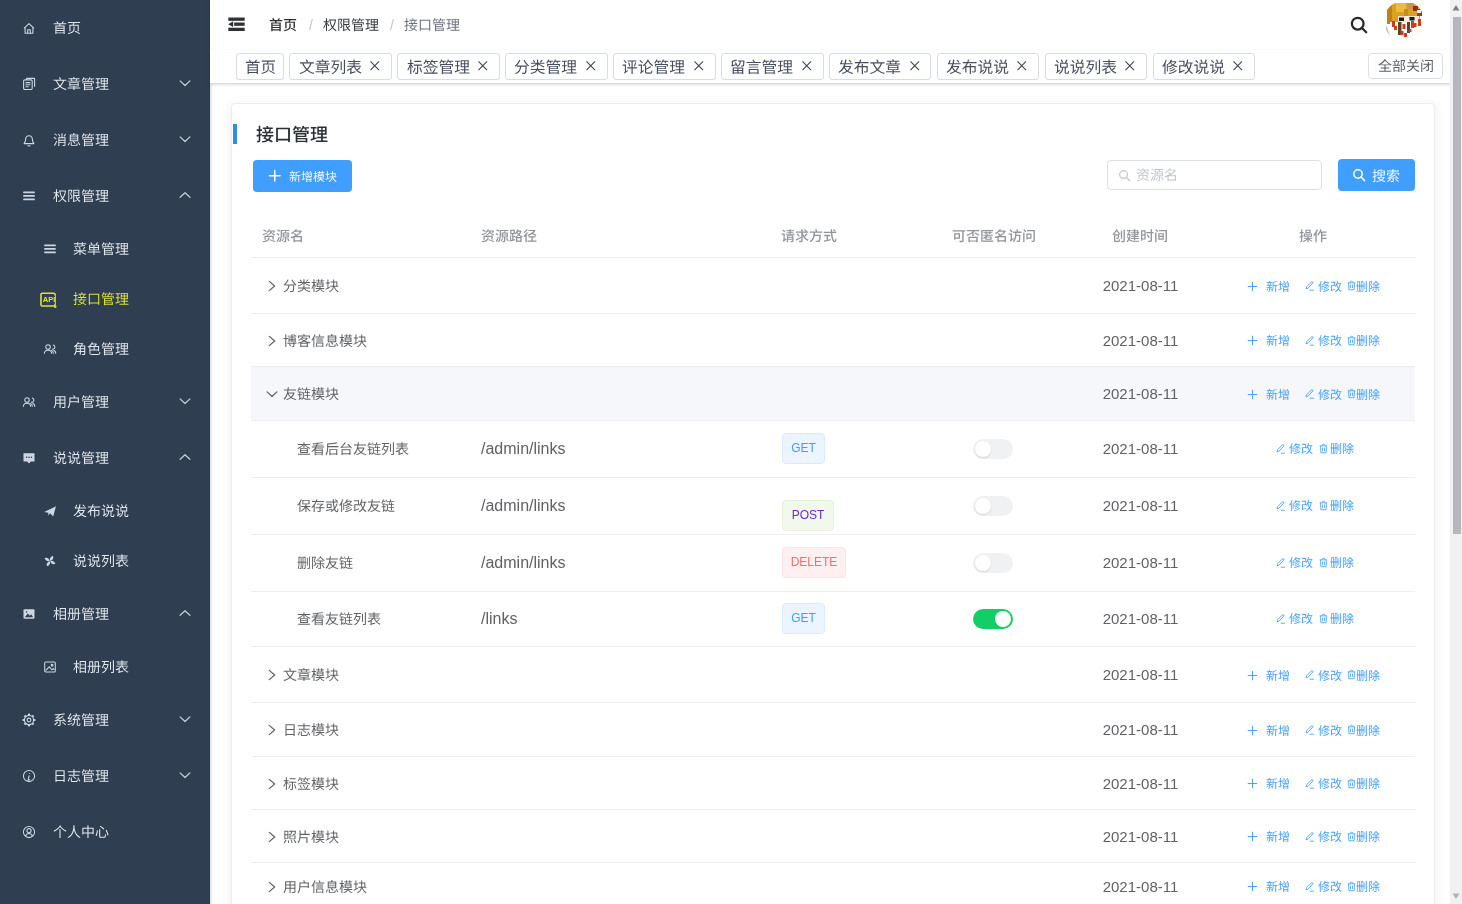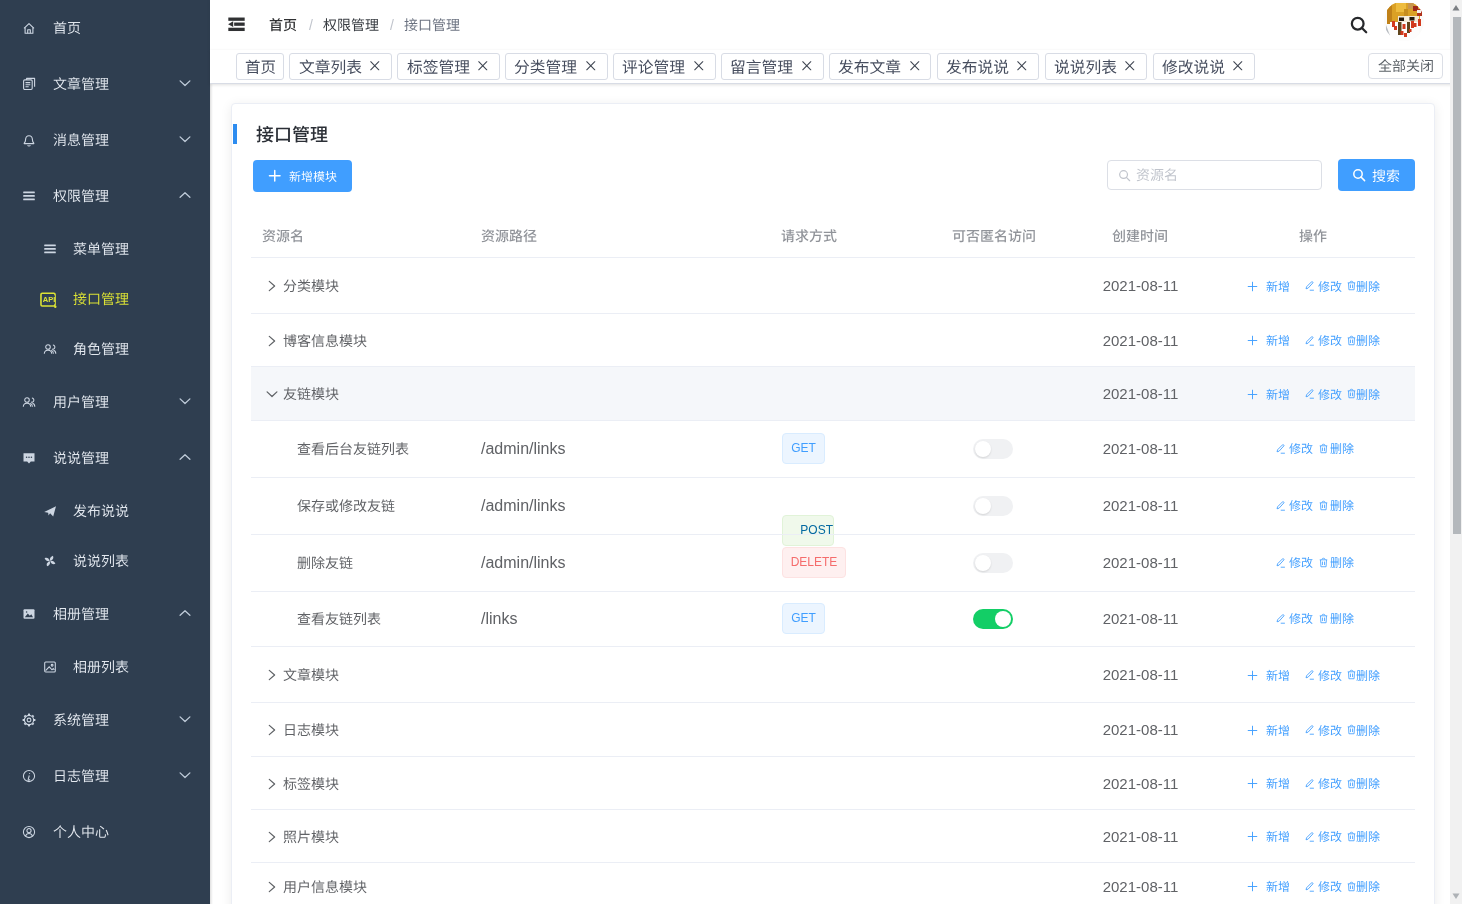--- a/index.html
+++ b/index.html
@@ -894,21 +894,21 @@
       <use href="#r4fdd"></use>
       <use href="#r5b58" x="1000"></use>
       <use href="#r6216" x="2000"></use>
       <use href="#r4fee" x="3000"></use>
       <use href="#r6539" x="4000"></use>
       <use href="#r53cb" x="5000"></use>
       <use href="#r94fe" x="6000"></use>
     </g>
   </svg>
 <div class="a" style="left:481px;top:494.5px;height:22px;font-size:16px;color:#606266;line-height:22px">/admin/links</div>
-<div class="a" style="left:782px;top:515px;width:52px;height:31px;background:#f0f9eb;border:1px solid #e1f3d8;border-radius:4px;color:#0369a1;font-size:12px;text-align:right;line-height:29px">POST</div>
+<div class="a" style="left:782px;top:500px;width:52px;height:31px;background:#f0f9eb;border:1px solid #e1f3d8;border-radius:4px;color:#6d28d9;font-size:12px;text-align:center;line-height:29px">POST</div>
 <div class="a" style="left:973px;top:495.5px;width:40px;height:20px;background:#f0f1f3;border-radius:10px"></div>
 <div class="a" style="left:975px;top:497.5px;width:16px;height:16px;background:#fff;border-radius:8px;box-shadow:0 1px 2px rgba(0,0,0,.12)"></div>
 <div class="a" style="left:1098px;top:495.5px;width:85px;height:20px;font-size:15px;color:#606266;text-align:center;line-height:20px">2021-08-11</div>
 <svg class="a" style="left:1274.5px;top:499.5px" width="11" height="11" viewBox="0 0 14 14">
     <g fill="none" stroke="#409eff" stroke-width="1.1">
       <path d="M2.6 11.2 L3.3 8.6 L9.3 2.6 a1.05 1.05 0 0 1 1.9 1.2 L5.2 10.4 L2.6 11.2 Z" stroke-linejoin="round"></path>
       <path d="M7.3 13 H12.6"></path>
     </g>
   </svg>
 <svg class="a" style="left:1289.0px;top:498.1px" width="24" height="15.0" viewBox="0 -1000 2000 1250">

